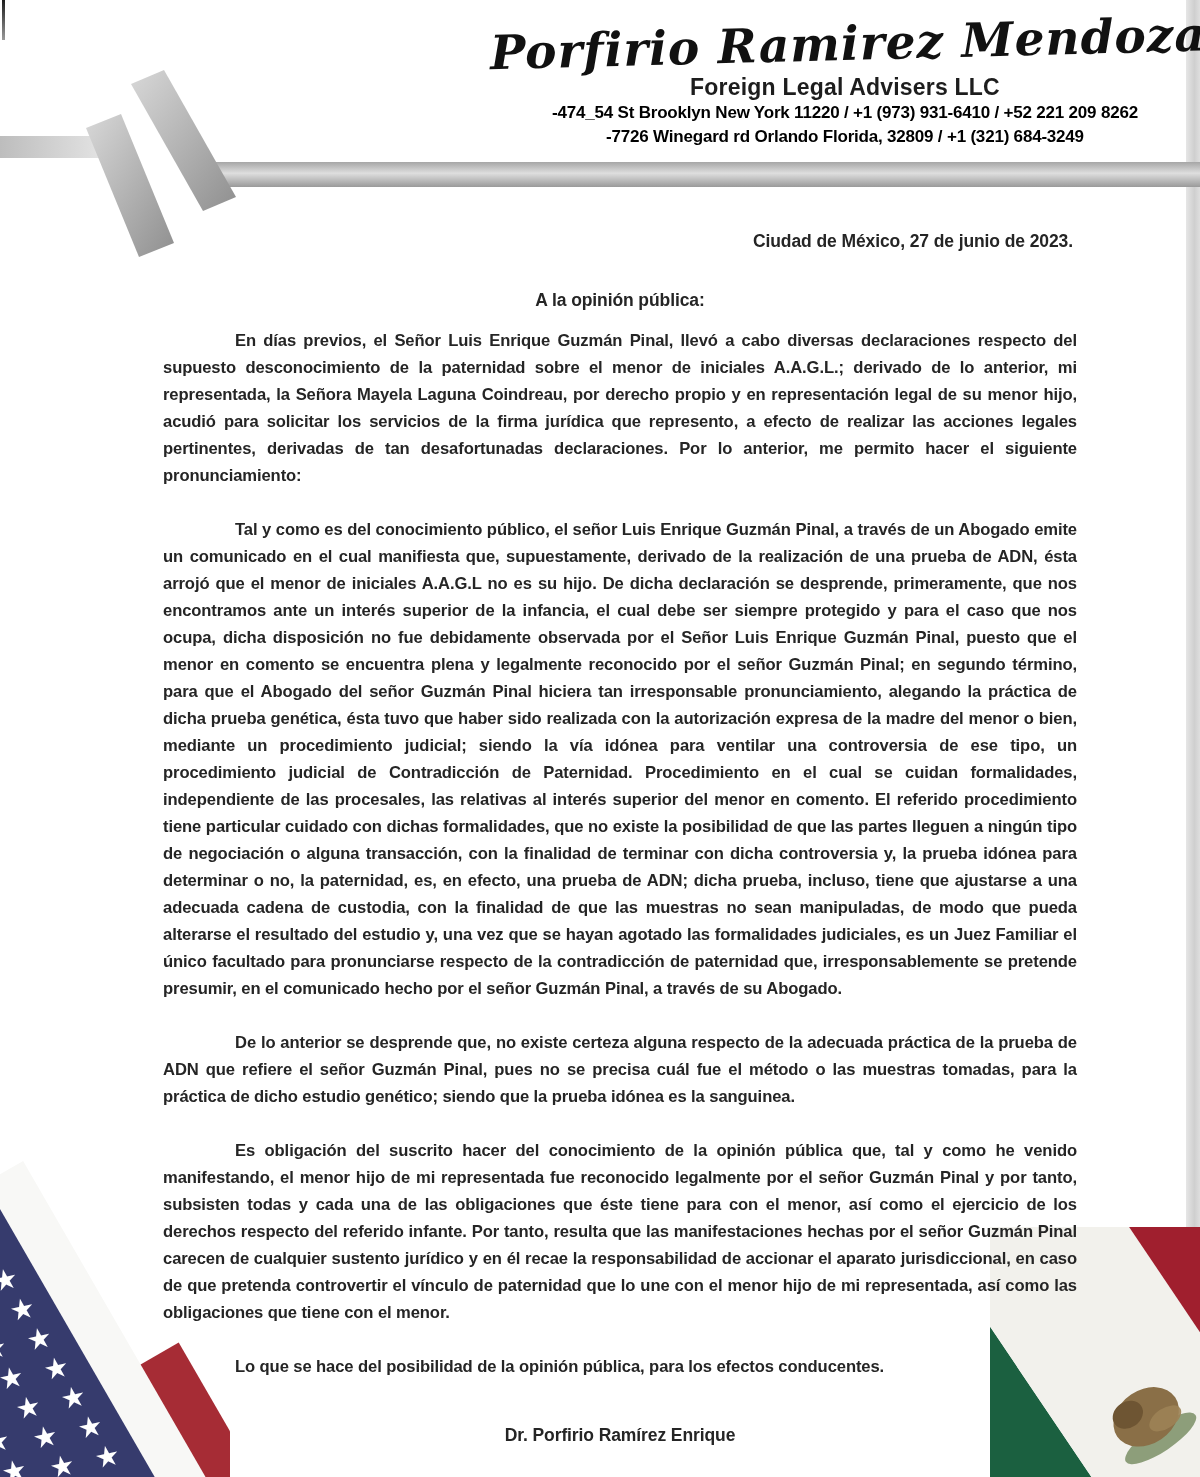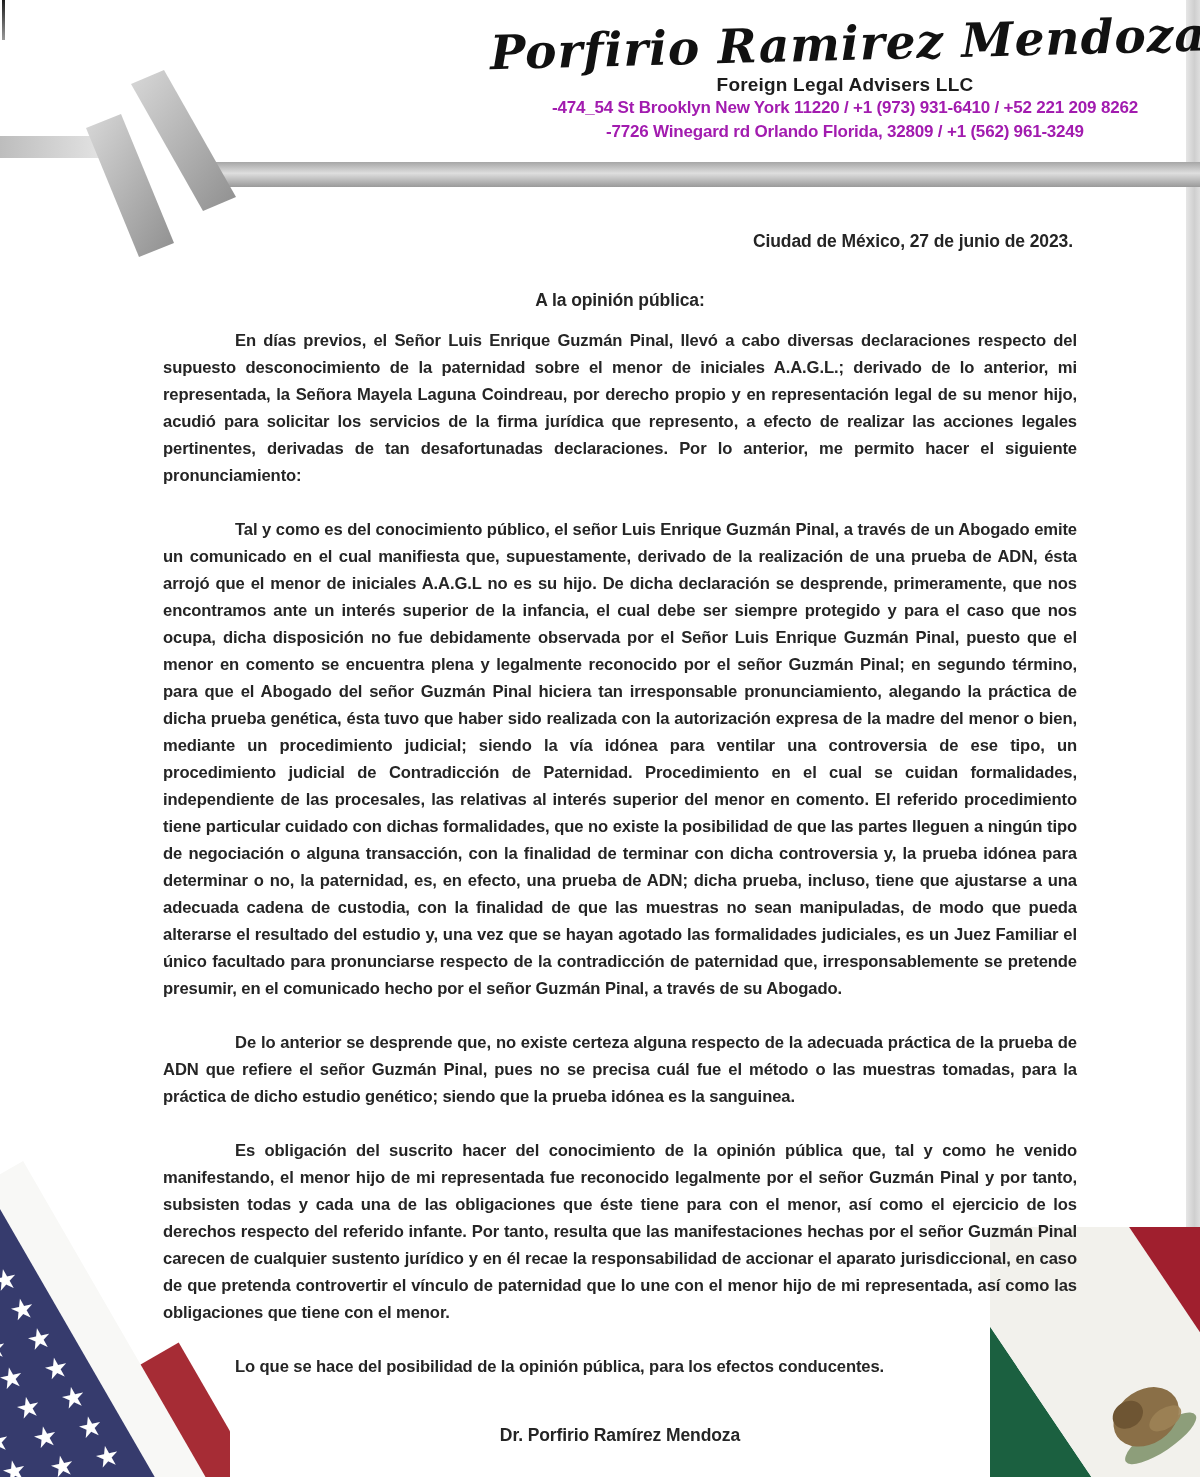--- a/index.html
+++ b/index.html
@@ -18,22 +18,22 @@
   #flag-us{left:0;bottom:0;}
   #flag-mx{right:0;bottom:0;}
 
   
   .letterhead{position:absolute;left:490px;top:18px;width:710px;text-align:center;z-index:4;}
   .script-name{
     font-family:"DejaVu Serif",serif;font-style:italic;font-weight:700;
     font-size:47px;letter-spacing:1px;color:#111;transform:rotate(-1.5deg);
     white-space:nowrap;line-height:1.1;
   }
-  .firm-name{font-size:19px;font-weight:700;color:#1d1d1d;margin-top:4px;letter-spacing:.2px;}
-  .addr{font-size:17px;font-weight:700;color:#a21caf;line-height:24px;letter-spacing:-0.2px;}
+  .firm-name{font-size:23px;font-weight:700;color:#1d1d1d;margin-top:4px;letter-spacing:.2px;}
+  .addr{font-size:17px;font-weight:700;color:#000000;line-height:24px;letter-spacing:-0.2px;}
 
   
   .letter{position:absolute;left:163px;top:228px;width:914px;z-index:4;
     font-size:16.6px;line-height:27px;font-weight:600;letter-spacing:-0.1px;}
   .dateline{text-align:right;font-weight:700;font-size:17.5px;margin:0 4px 32px 0;}
   .salutation{margin:0 0 13px 0;font-size:17.5px;text-align:center;}
   p.body-par{margin:0 0 27px 0;text-indent:72px;text-align:justify;}
   .closing{margin:0 0 28px 0;text-align:center;text-indent:0;}
   .signature{margin-top:42px;text-align:center;font-weight:700;font-size:17.5px;}
 </style>
@@ -64,32 +64,32 @@
     <rect x="0" y="136" width="110" height="22" fill="url(#gL)"></rect>
     <polygon points="214,162 1200,162 1200,187 228,187" fill="url(#gH)"></polygon>
     <polygon points="86,128 121,114 174,243 139,257" fill="url(#gD)"></polygon>
     <polygon points="131,84 164,70 236,197 203,211" fill="url(#gD)"></polygon>
   </svg>
 
   <div class="letterhead">
     <div class="script-name">Porfirio Ramirez Mendoza</div>
     <div class="firm-name">Foreign Legal Advisers LLC</div>
     <div class="addr">-474_54 St Brooklyn New York 11220 / +1 (973) 931-6410 / +52 221 209 8262</div>
-    <div class="addr">-7726 Winegard rd Orlando Florida, 32809 / +1 (562) 961-3249</div>
+    <div class="addr">-7726 Winegard rd Orlando Florida, 32809 / +1 (321) 684-3249</div>
   </div>
 
   <div class="letter">
     <p class="dateline">Ciudad de México, 27 de junio de 2023.</p>
     <p class="salutation">A la opinión pública:</p>
     <p class="body-par">En días previos, el Señor Luis Enrique Guzmán Pinal, llevó a cabo diversas declaraciones respecto del supuesto desconocimiento de la paternidad sobre el menor de iniciales A.A.G.L.; derivado de lo anterior, mi representada, la Señora Mayela Laguna Coindreau, por derecho propio y en representación legal de su menor hijo, acudió para solicitar los servicios de la firma jurídica que represento, a efecto de realizar las acciones legales pertinentes, derivadas de tan desafortunadas declaraciones. Por lo anterior, me permito hacer el siguiente pronunciamiento:</p>
     <p class="body-par">Tal y como es del conocimiento público, el señor Luis Enrique Guzmán Pinal, a través de un Abogado emite un comunicado en el cual manifiesta que, supuestamente, derivado de la realización de una prueba de ADN, ésta arrojó que el menor de iniciales A.A.G.L no es su hijo. De dicha declaración se desprende, primeramente, que nos encontramos ante un interés superior de la infancia, el cual debe ser siempre protegido y para el caso que nos ocupa, dicha disposición no fue debidamente observada por el Señor Luis Enrique Guzmán Pinal, puesto que el menor en comento se encuentra plena y legalmente reconocido por el señor Guzmán Pinal; en segundo término, para que el Abogado del señor Guzmán Pinal hiciera tan irresponsable pronunciamiento, alegando la práctica de dicha prueba genética, ésta tuvo que haber sido realizada con la autorización expresa de la madre del menor o bien, mediante un procedimiento judicial; siendo la vía idónea para ventilar una controversia de ese tipo, un procedimiento judicial de Contradicción de Paternidad. Procedimiento en el cual se cuidan formalidades, independiente de las procesales, las relativas al interés superior del menor en comento. El referido procedimiento tiene particular cuidado con dichas formalidades, que no existe la posibilidad de que las partes lleguen a ningún tipo de negociación o alguna transacción, con la finalidad de terminar con dicha controversia y, la prueba idónea para determinar o no, la paternidad, es, en efecto, una prueba de ADN; dicha prueba, incluso, tiene que ajustarse a una adecuada cadena de custodia, con la finalidad de que las muestras no sean manipuladas, de modo que pueda alterarse el resultado del estudio y, una vez que se hayan agotado las formalidades judiciales, es un Juez Familiar el único facultado para pronunciarse respecto de la contradicción de paternidad que, irresponsablemente se pretende presumir, en el comunicado hecho por el señor Guzmán Pinal, a través de su Abogado.</p>
     <p class="body-par">De lo anterior se desprende que, no existe certeza alguna respecto de la adecuada práctica de la prueba de ADN que refiere el señor Guzmán Pinal, pues no se precisa cuál fue el método o las muestras tomadas, para la práctica de dicho estudio genético; siendo que la prueba idónea es la sanguinea.</p>
     <p class="body-par">Es obligación del suscrito hacer del conocimiento de la opinión pública que, tal y como he venido manifestando, el menor hijo de mi representada fue reconocido legalmente por el señor Guzmán Pinal y por tanto, subsisten todas y cada una de las obligaciones que éste tiene para con el menor, así como el ejercicio de los derechos respecto del referido infante. Por tanto, resulta que las manifestaciones hechas por el señor Guzmán Pinal carecen de cualquier sustento jurídico y en él recae la responsabilidad de accionar el aparato jurisdiccional, en caso de que pretenda controvertir el vínculo de paternidad que lo une con el menor hijo de mi representada, así como las obligaciones que tiene con el menor.</p>
     <p class="body-par closing">Lo que se hace del posibilidad de la opinión pública, para los efectos conducentes.</p>
-    <p class="signature">Dr. Porfirio Ramírez Mendoza</p>
+    <p class="signature">Dr. Porfirio Ramírez Enrique</p>
   </div>
 
   <svg id="flag-us" class="deco" width="230" height="320" viewBox="0 0 230 320">
     <g transform="rotate(60 0 52)">
       <rect x="-30" y="8" width="480" height="44" fill="#f8f8f6"></rect>
       <rect x="205" y="-36" width="280" height="44" fill="#a62c35"></rect>
       <rect x="-30" y="52" width="490" height="430" fill="#363b6d"></rect>
       <g fill="#ffffff" font-family="DejaVu Sans, sans-serif" font-size="28">
         <text x="-16" y="92">★ ★ ★ ★ ★ ★ ★ ★ ★</text>
         <text x="4" y="136">★ ★ ★ ★ ★ ★ ★ ★ ★</text>

